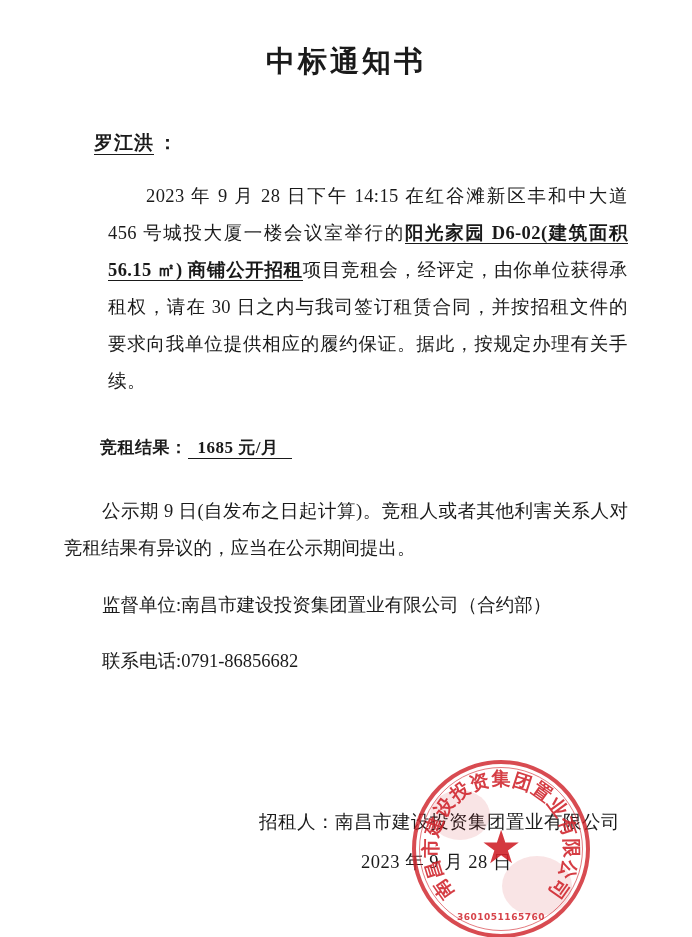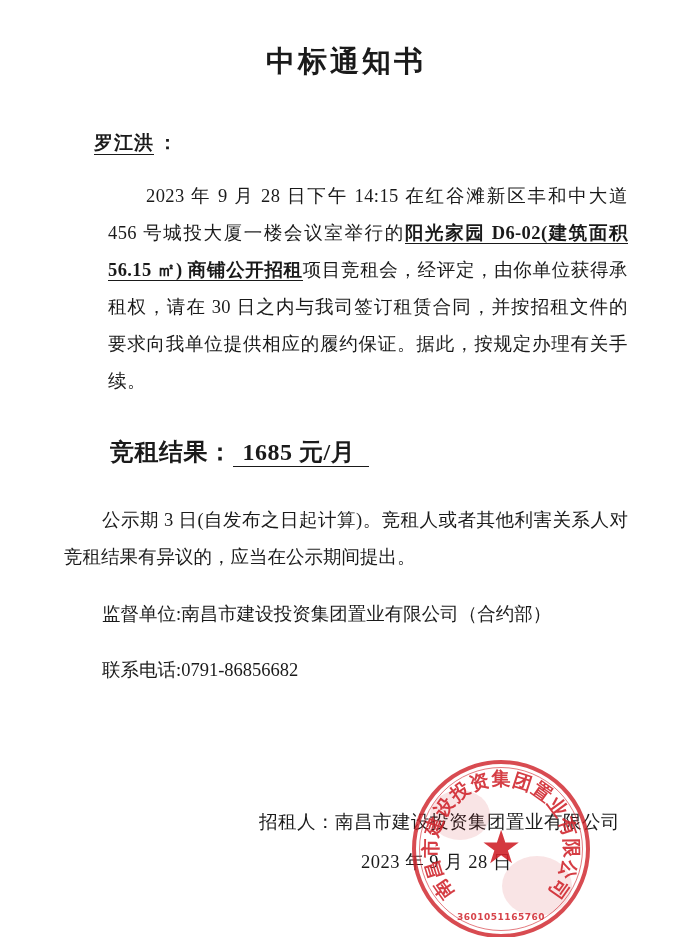--- a/index.html
+++ b/index.html
@@ -55,22 +55,22 @@
     margin-left: 44px;
   }
   .u {
     border-bottom: 1.5px solid #1a1a1a;
   }
   .b {
     font-weight: bold;
   }
   .result-row {
     margin-top: 36px;
-    margin-left: 46px;
-    font-size: 24px;
+    margin-left: 36px;
+    font-size: 17px;
     font-weight: bold;
     letter-spacing: 0.5px;
   }
   .result-row .value {
     border-bottom: 1.5px solid #1a1a1a;
     padding: 0 14px 1px 10px;
     font-weight: bold;
   }
   .notice-para {
     margin-top: 34px;
@@ -179,21 +179,21 @@
   </div>
 
   <div class="body-para">
     <span>2023 年 9 月 28 日下午 14:15 在红谷滩新区丰和中大道 456 号城投大厦一楼会议室举行的</span><span class="u b">阳光家园 D6-02(建筑面积 56.15 ㎡) 商铺公开招租</span><span>项目竞租会，经评定，由你单位获得承租权，请在 30 日之内与我司签订租赁合同，并按招租文件的要求向我单位提供相应的履约保证。据此，按规定办理有关手续。</span>
   </div>
 
   <div class="result-row">
     <span>竞租结果：</span><span class="value">1685 元/月</span>
   </div>
 
-  <div class="notice-para">公示期 3 日(自发布之日起计算)。竞租人或者其他利害关系人对竞租结果有异议的，应当在公示期间提出。</div>
+  <div class="notice-para">公示期 9 日(自发布之日起计算)。竞租人或者其他利害关系人对竞租结果有异议的，应当在公示期间提出。</div>
 
   <div class="info-line">监督单位:南昌市建设投资集团置业有限公司（合约部）</div>
   <div class="info-line">联系电话:0791-86856682</div>
 
   <div class="signature-block">
     <div>招租人：南昌市建设投资集团置业有限公司</div>
     <div class="sign-date">2023 年 9 月 28 日</div>
   </div>
 
   <div class="seal">

